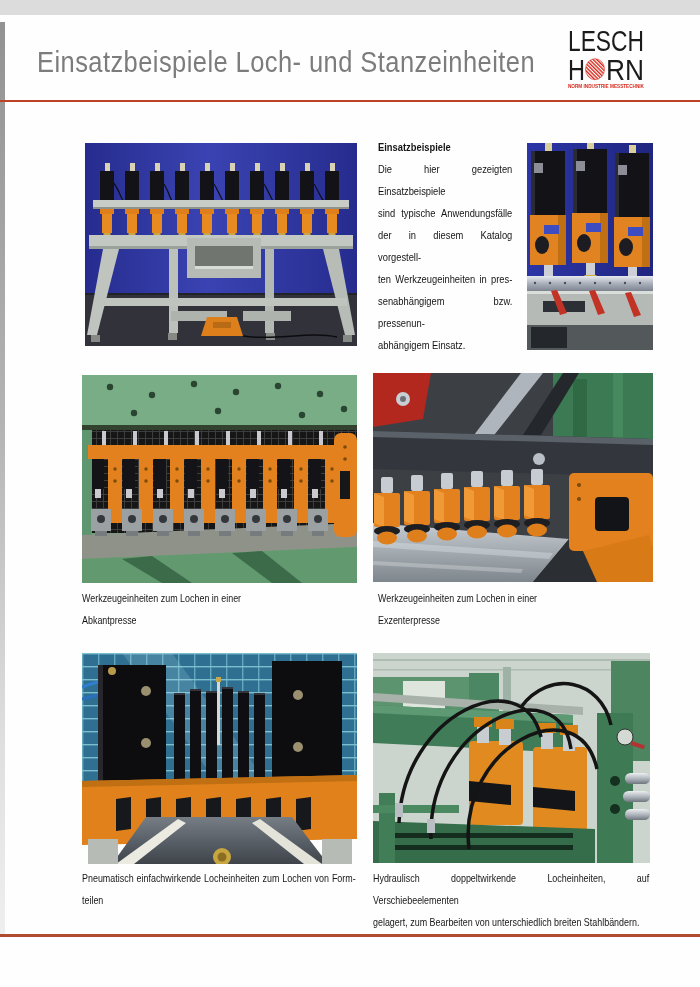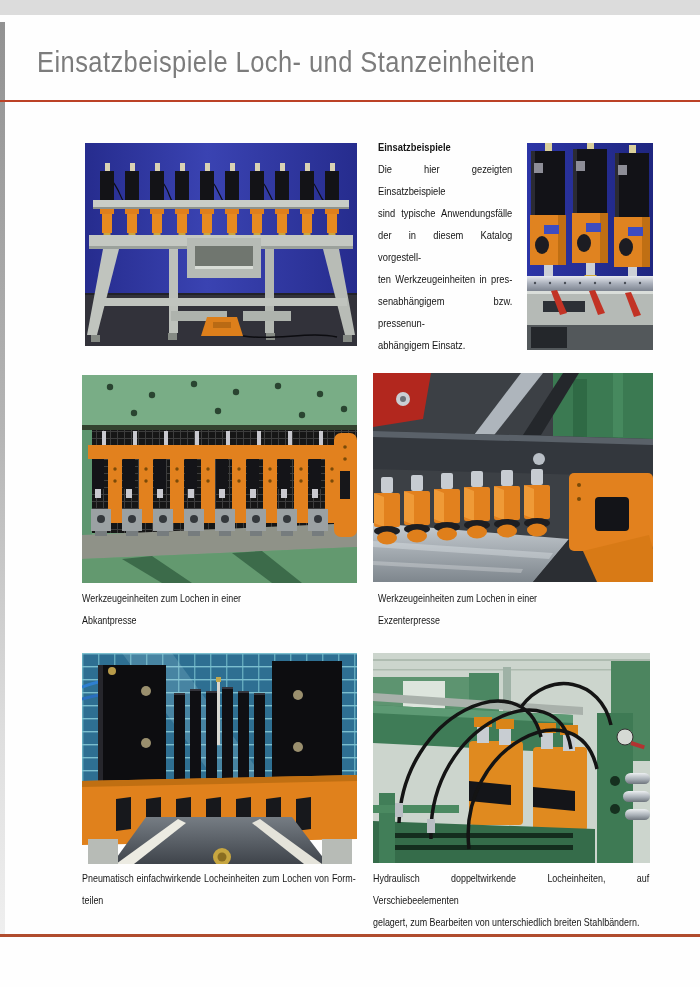--- a/index.html
+++ b/index.html
@@ -48,20 +48,35 @@
 </style>
 </head>
 <body>
 
 <div class="page">
 
   <div class="left-strip"></div>
 
   <div class="title">Einsatzbeispiele Loch- und Stanzeinheiten</div>
 
+  <div class="logo">
+    <svg viewBox="0 0 78 60">
+      <defs>
+        <pattern id="hx" width="2.6" height="2.6" patternTransform="rotate(-45)" patternUnits="userSpaceOnUse">
+          <rect width="2.6" height="2.6" fill="#ffffff"></rect>
+          <rect width="1.4" height="2.6" fill="#d4291c"></rect>
+        </pattern>
+      </defs>
+      <text x="0" y="23" font-size="30" textLength="76" lengthAdjust="spacingAndGlyphs" fill="#1b1b1b" font-family="Liberation Sans, sans-serif">LESCH</text>
+      <text x="0" y="52" font-size="30" textLength="17" lengthAdjust="spacingAndGlyphs" fill="#1b1b1b" font-family="Liberation Sans, sans-serif">H</text>
+      <ellipse cx="27" cy="41.2" rx="9.5" ry="10.5" fill="url(#hx)" stroke="#d4291c" stroke-width="0.6"></ellipse>
+      <text x="38" y="52" font-size="30" textLength="38" lengthAdjust="spacingAndGlyphs" fill="#1b1b1b" font-family="Liberation Sans, sans-serif">RN</text>
+      <text x="0" y="59.5" font-size="5.6" font-weight="bold" textLength="76" lengthAdjust="spacingAndGlyphs" fill="#d4291c" font-family="Liberation Sans, sans-serif">NORM INDUSTRIE MESSTECHNIK</text>
+    </svg>
+  </div>
 
   <div class="rule-top"></div>
 
   <div class="intro">
     <div class="ihead">Einsatzbeispiele</div>
     <div class="pline jl">Die hier gezeigten Einsatzbeispiele</div>
     <div class="pline jl">sind typische Anwendungsfälle</div>
     <div class="pline jl">der in diesem Katalog vorgestell-</div>
     <div class="pline jl">ten Werkzeugeinheiten in pres-</div>
     <div class="pline jl">senabhängigem bzw. pressenun-</div>

